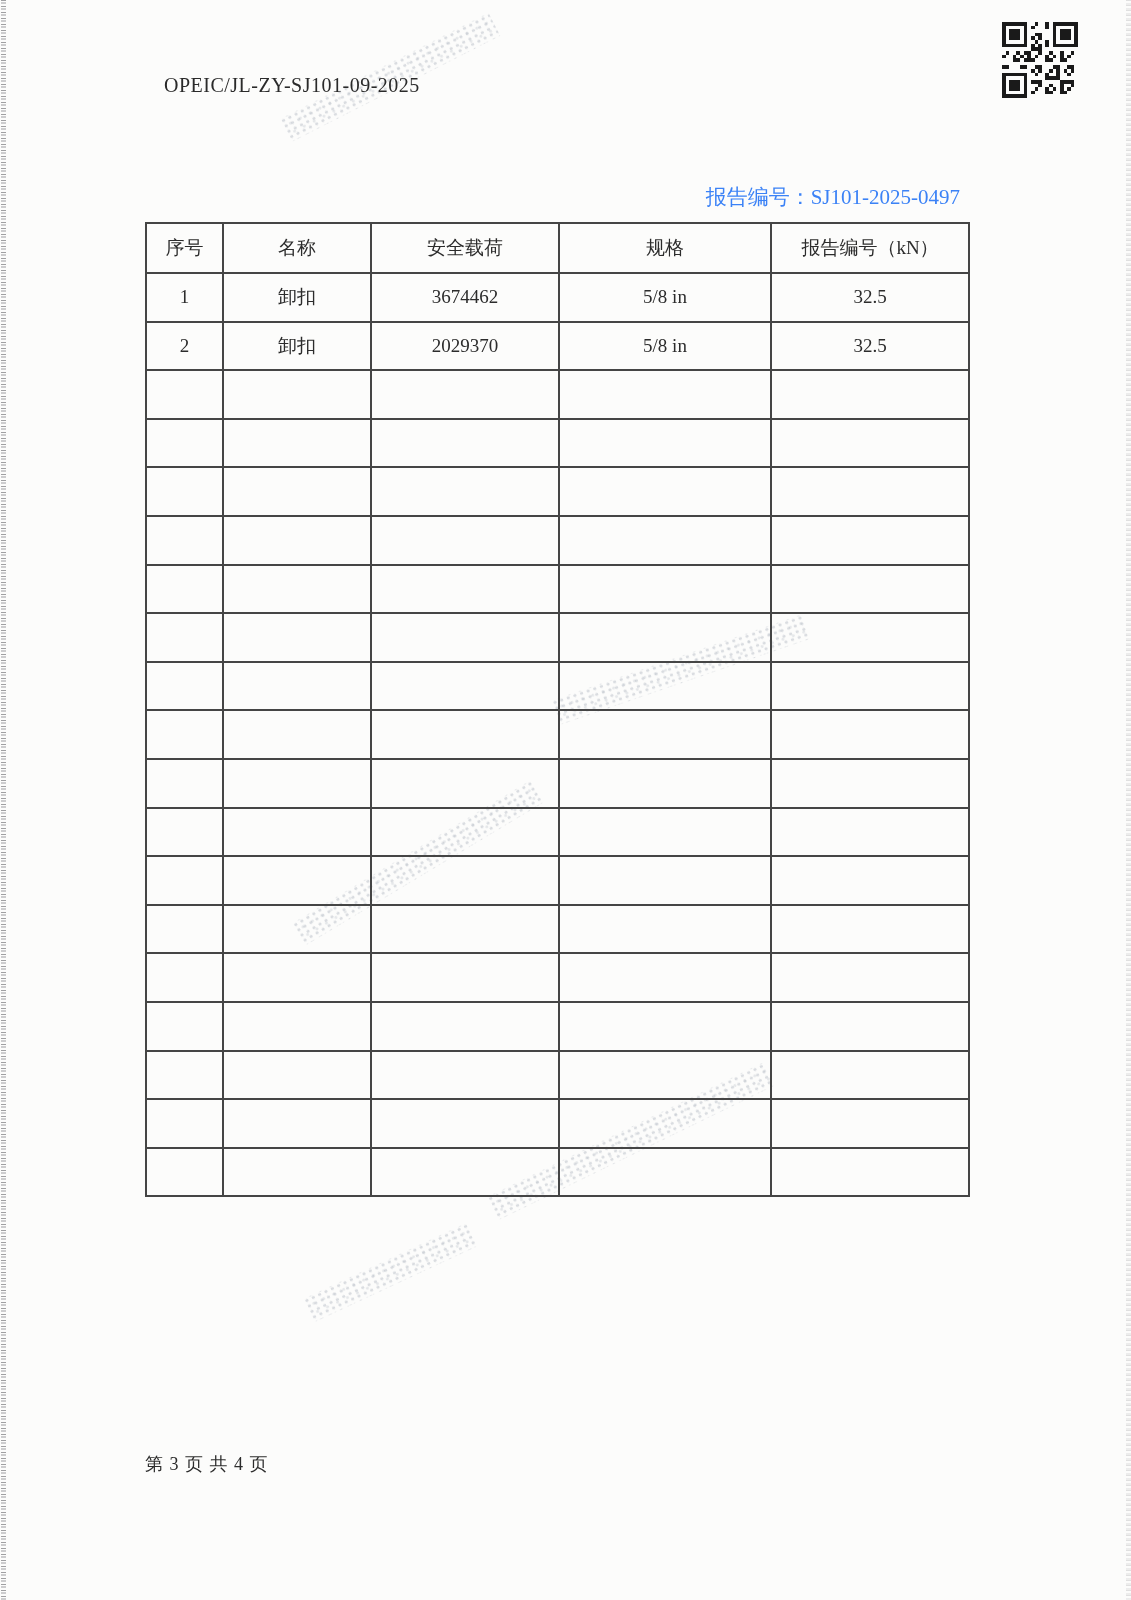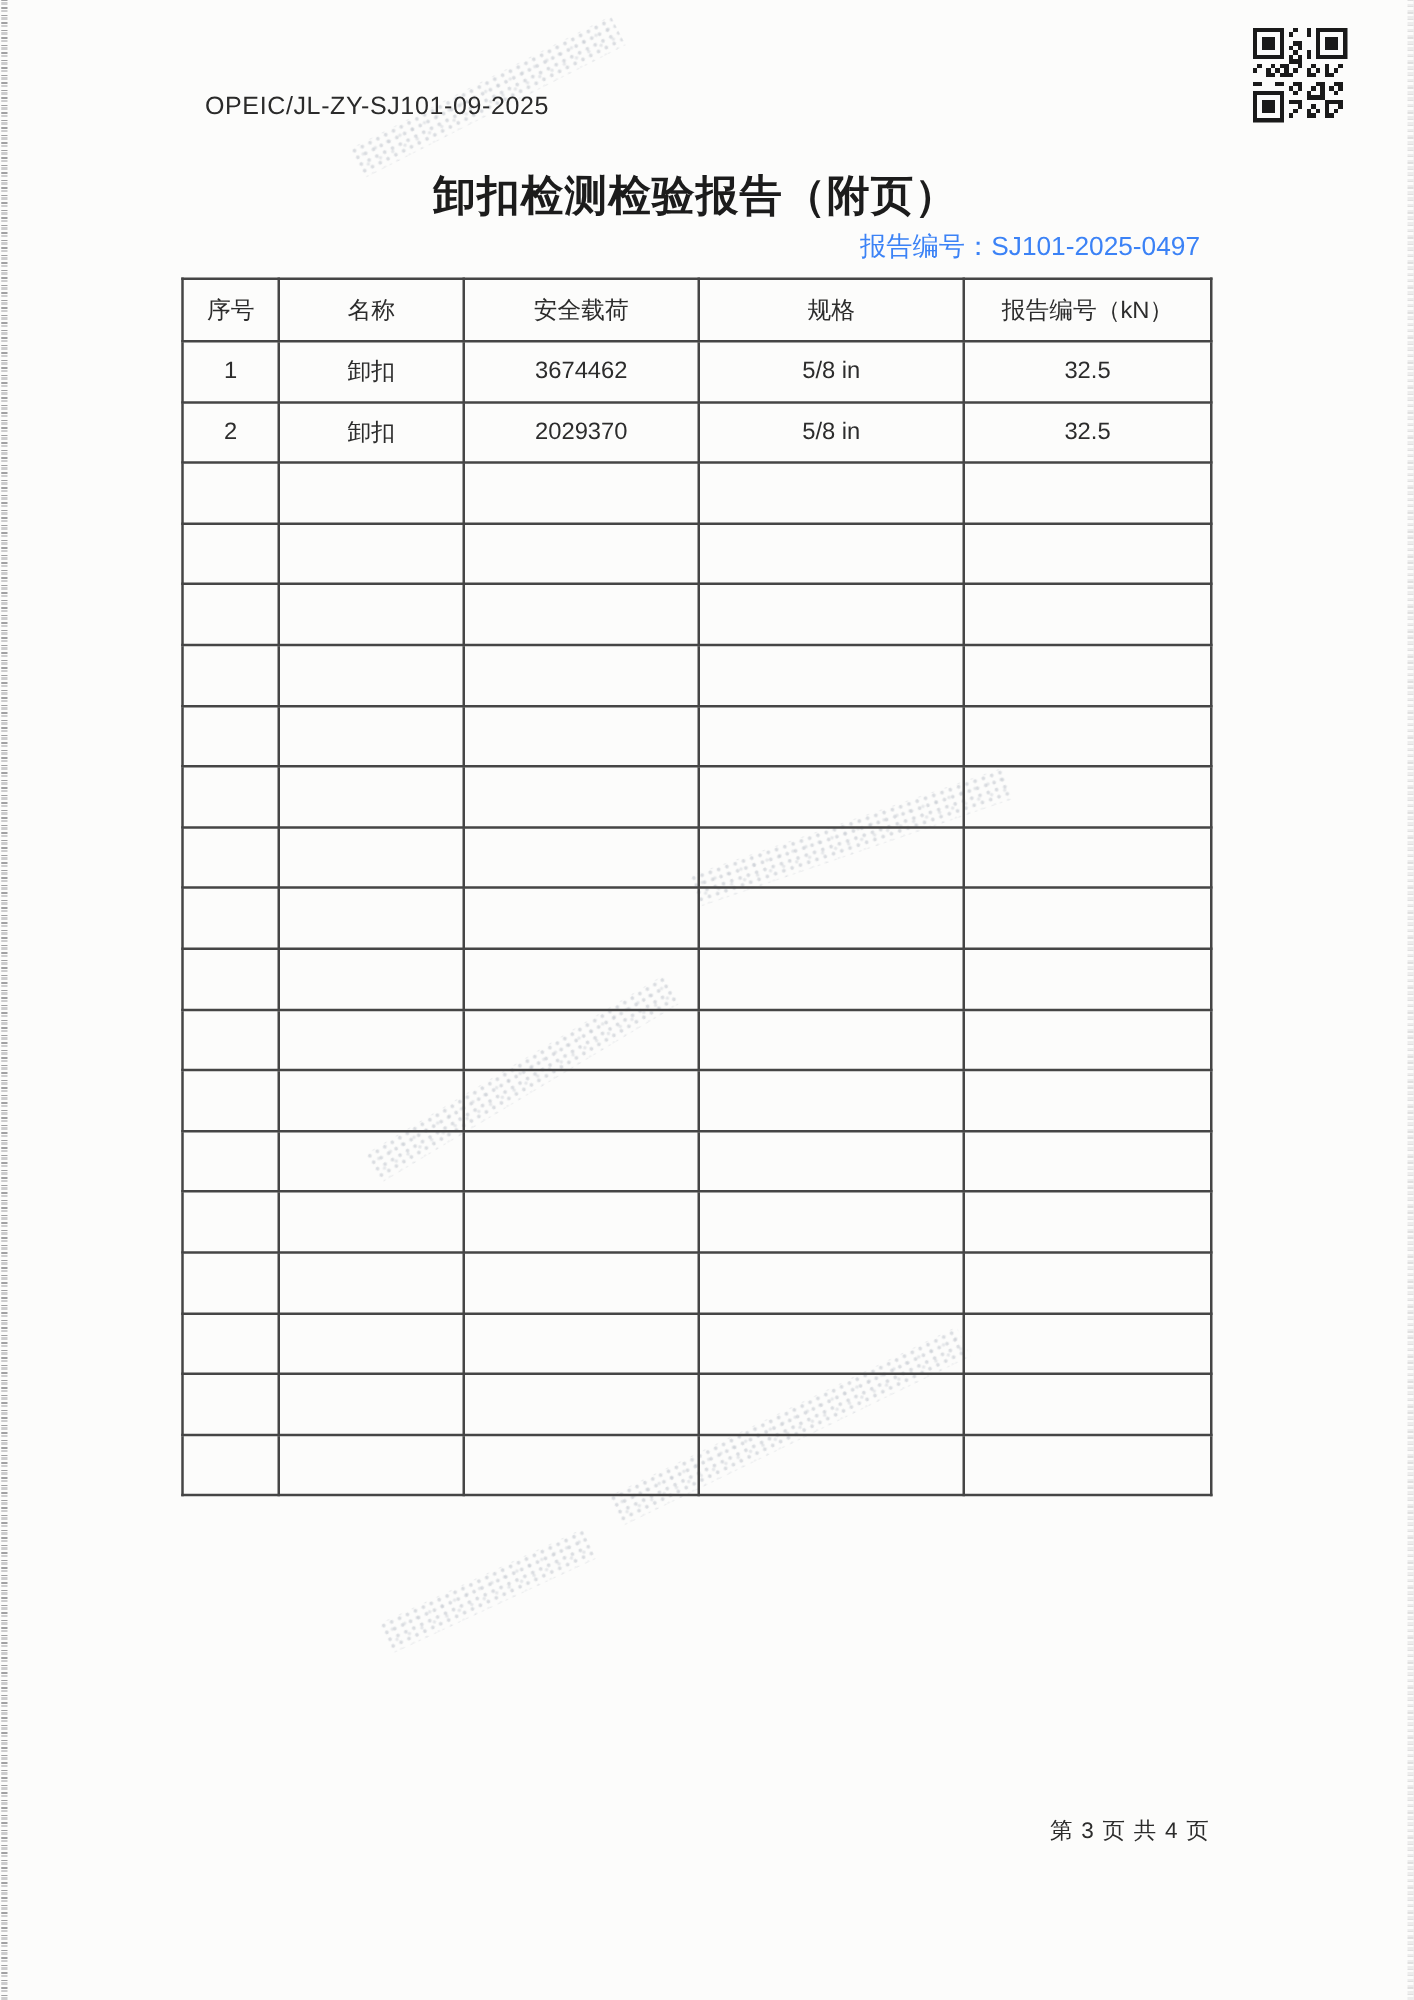--- a/index.html
+++ b/index.html
@@ -2,21 +2,21 @@
 <html><head>
 <meta charset="utf-8">
 <style>
   html,body { margin:0; padding:0; background:#e8e8e8; }
   .page {
     position:relative;
     width:1131px; height:1600px;
     margin:0 auto;
     background:#fcfcfb;
     overflow:hidden;
-    font-family:Liberation Sans, sans-serif;
+    font-family:Liberation Serif, serif;
     color:#262626;
   }
   
   .scan-edge {
     position:absolute; top:0; height:1600px; pointer-events:none;
   }
   .scan-edge.left {
     left:1px; width:5px; opacity:.65;
     background:repeating-linear-gradient(180deg,
       rgba(75,75,80,.8) 0 1px, rgba(255,255,255,0) 1px 2px,
@@ -74,21 +74,21 @@
   table.items th, table.items td {
     border:2px solid #454545;
     text-align:center; vertical-align:middle;
     font-size:19px; font-weight:normal; color:#2c2c2c;
     padding:0; overflow:hidden; white-space:nowrap;
   }
   table.items thead tr { height:50px; }
   table.items tbody tr { height:48.6px; }
   .footer {
     position:absolute; left:145px; top:1452px; width:823px;
-    text-align:right; font-size:18px; letter-spacing:1px; color:#2c2c2c;
+    text-align:left; font-size:18px; letter-spacing:1px; color:#2c2c2c;
   }
 </style>
 </head>
 <body>
 
 <div class="page">
 
   <div class="scan-edge left"></div>
   <div class="scan-edge right"></div>
 
@@ -282,21 +282,20 @@
       <rect x="17" y="19" width="1" height="1" fill="#1a1a1a"></rect>
       <rect x="0" y="20" width="1" height="1" fill="#1a1a1a"></rect>
       <rect x="1" y="20" width="1" height="1" fill="#1a1a1a"></rect>
       <rect x="2" y="20" width="1" height="1" fill="#1a1a1a"></rect>
       <rect x="3" y="20" width="1" height="1" fill="#1a1a1a"></rect>
       <rect x="4" y="20" width="1" height="1" fill="#1a1a1a"></rect>
       <rect x="5" y="20" width="1" height="1" fill="#1a1a1a"></rect>
       <rect x="6" y="20" width="1" height="1" fill="#1a1a1a"></rect>
     </svg>
 
-  <h1 class="title">卸扣检测检验报告（附页）</h1>
 
   <div class="report-no">报告编号：SJ101-2025-0497</div>
 
   <table class="items">
     <colgroup>
       <col style="width:77px">
         <col style="width:148px">
         <col style="width:188px">
       <col style="width:212px">
         <col style="width:198px">

